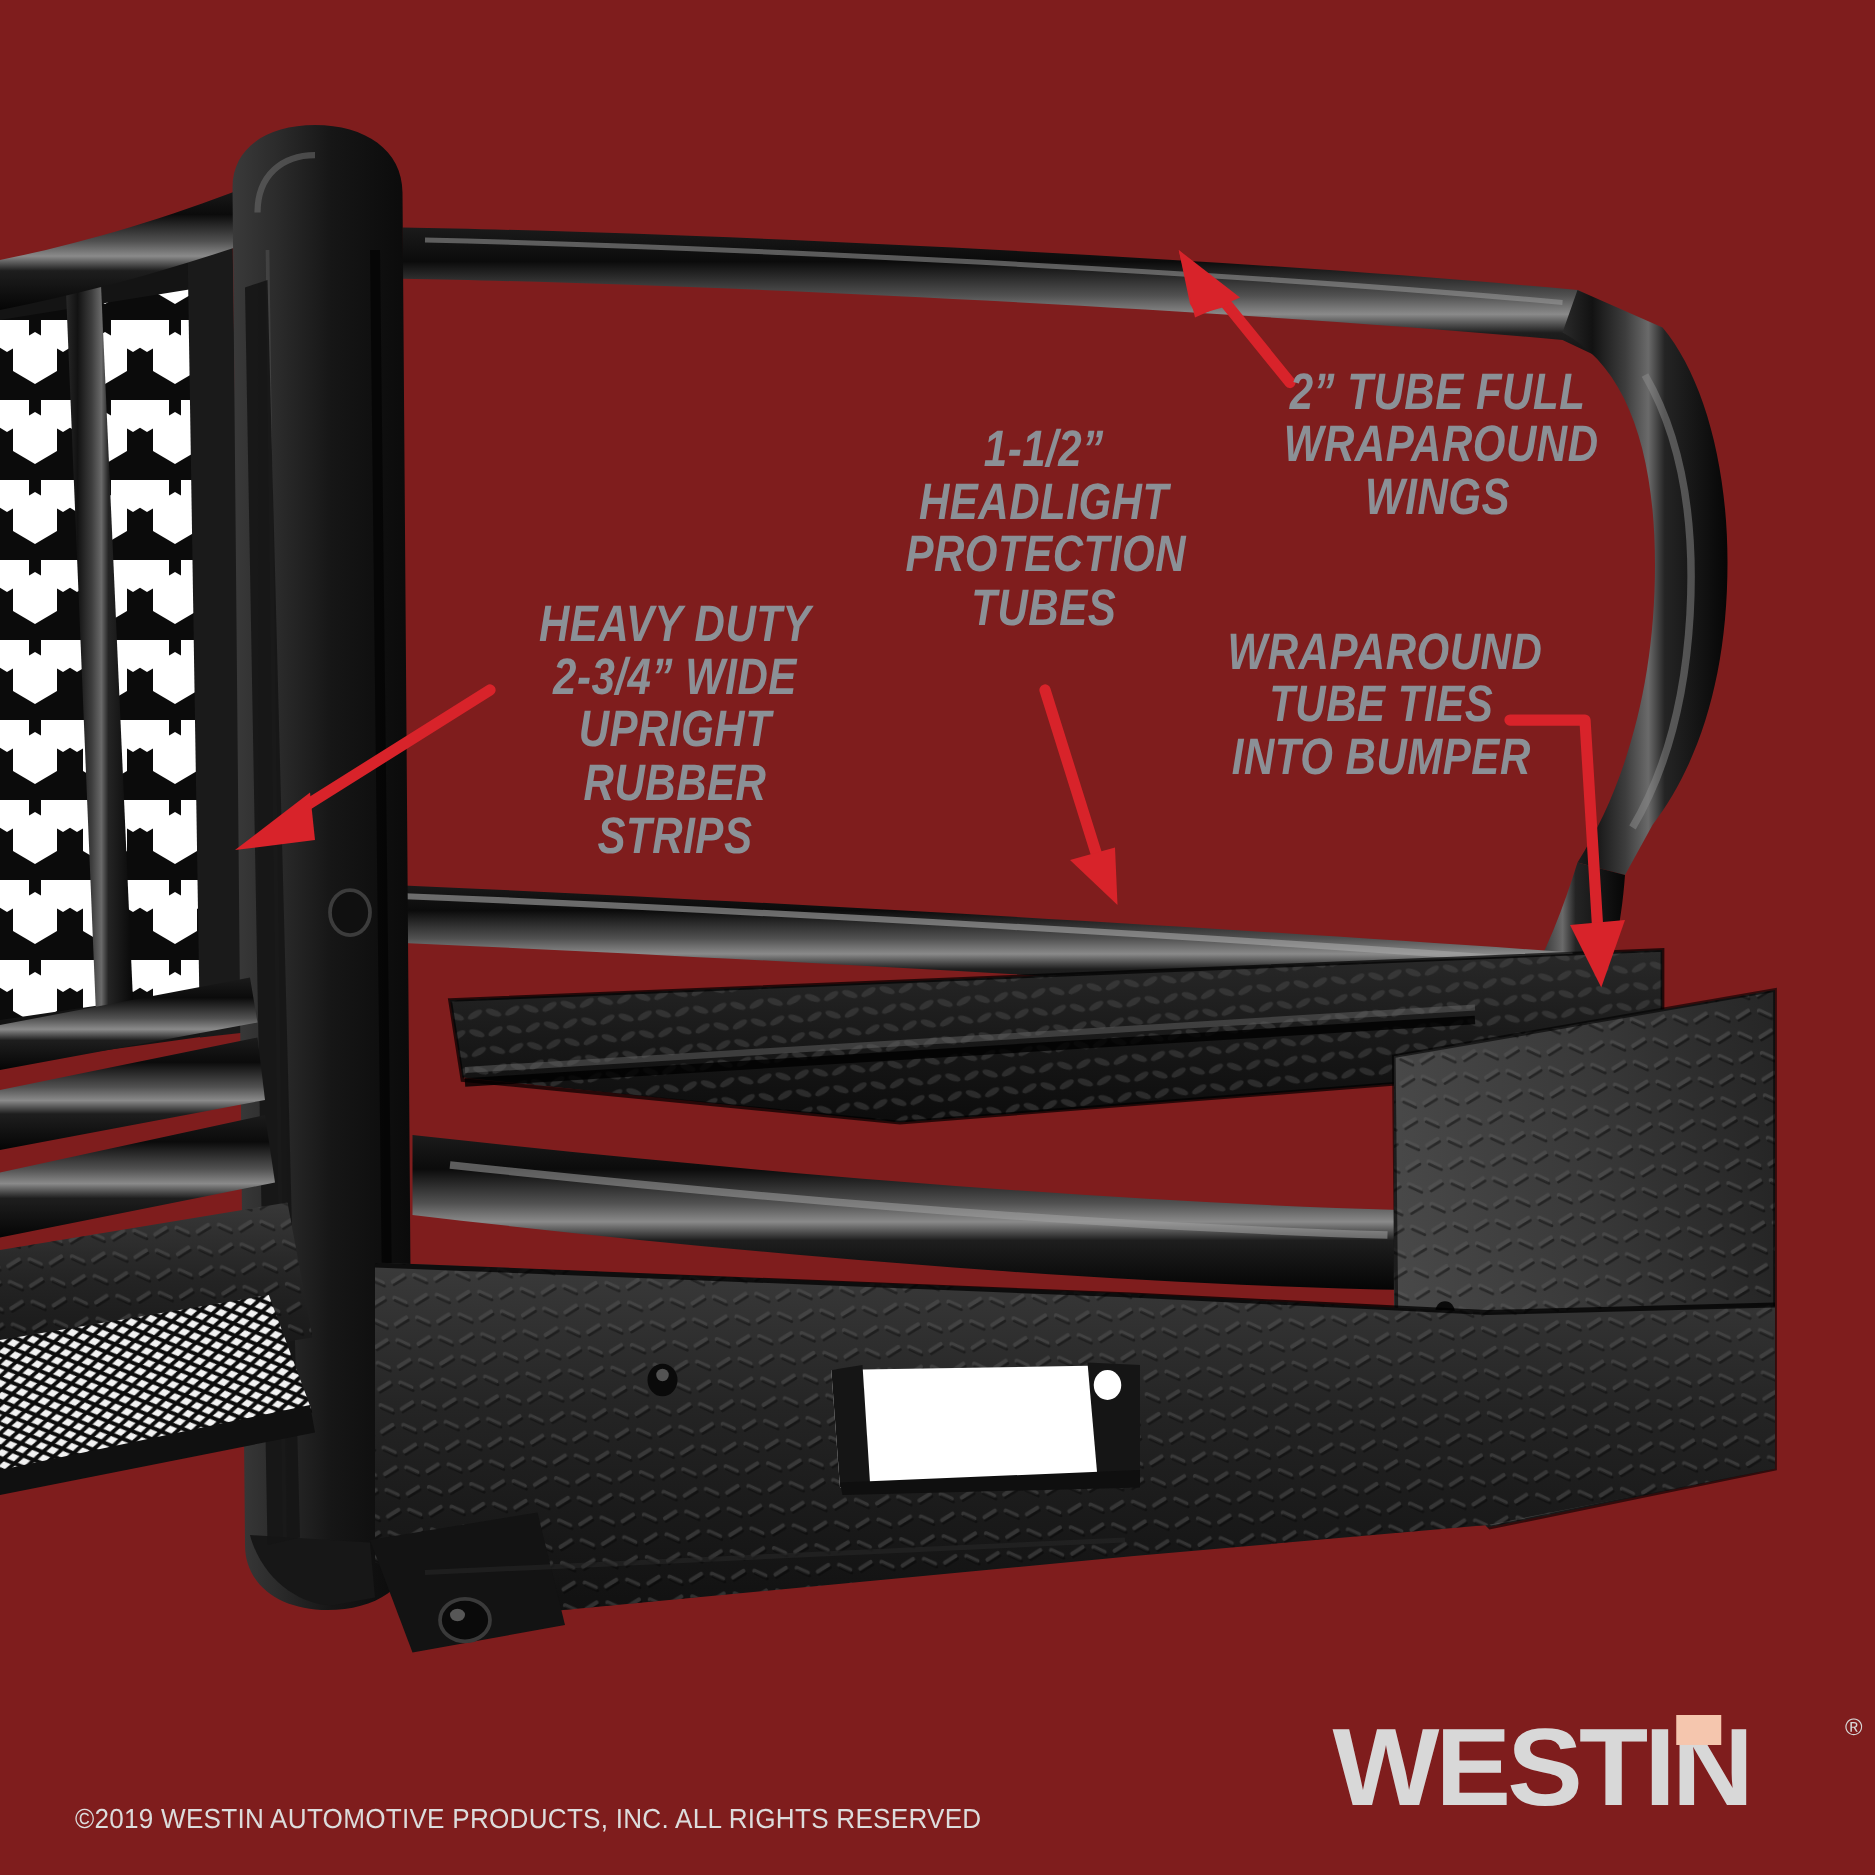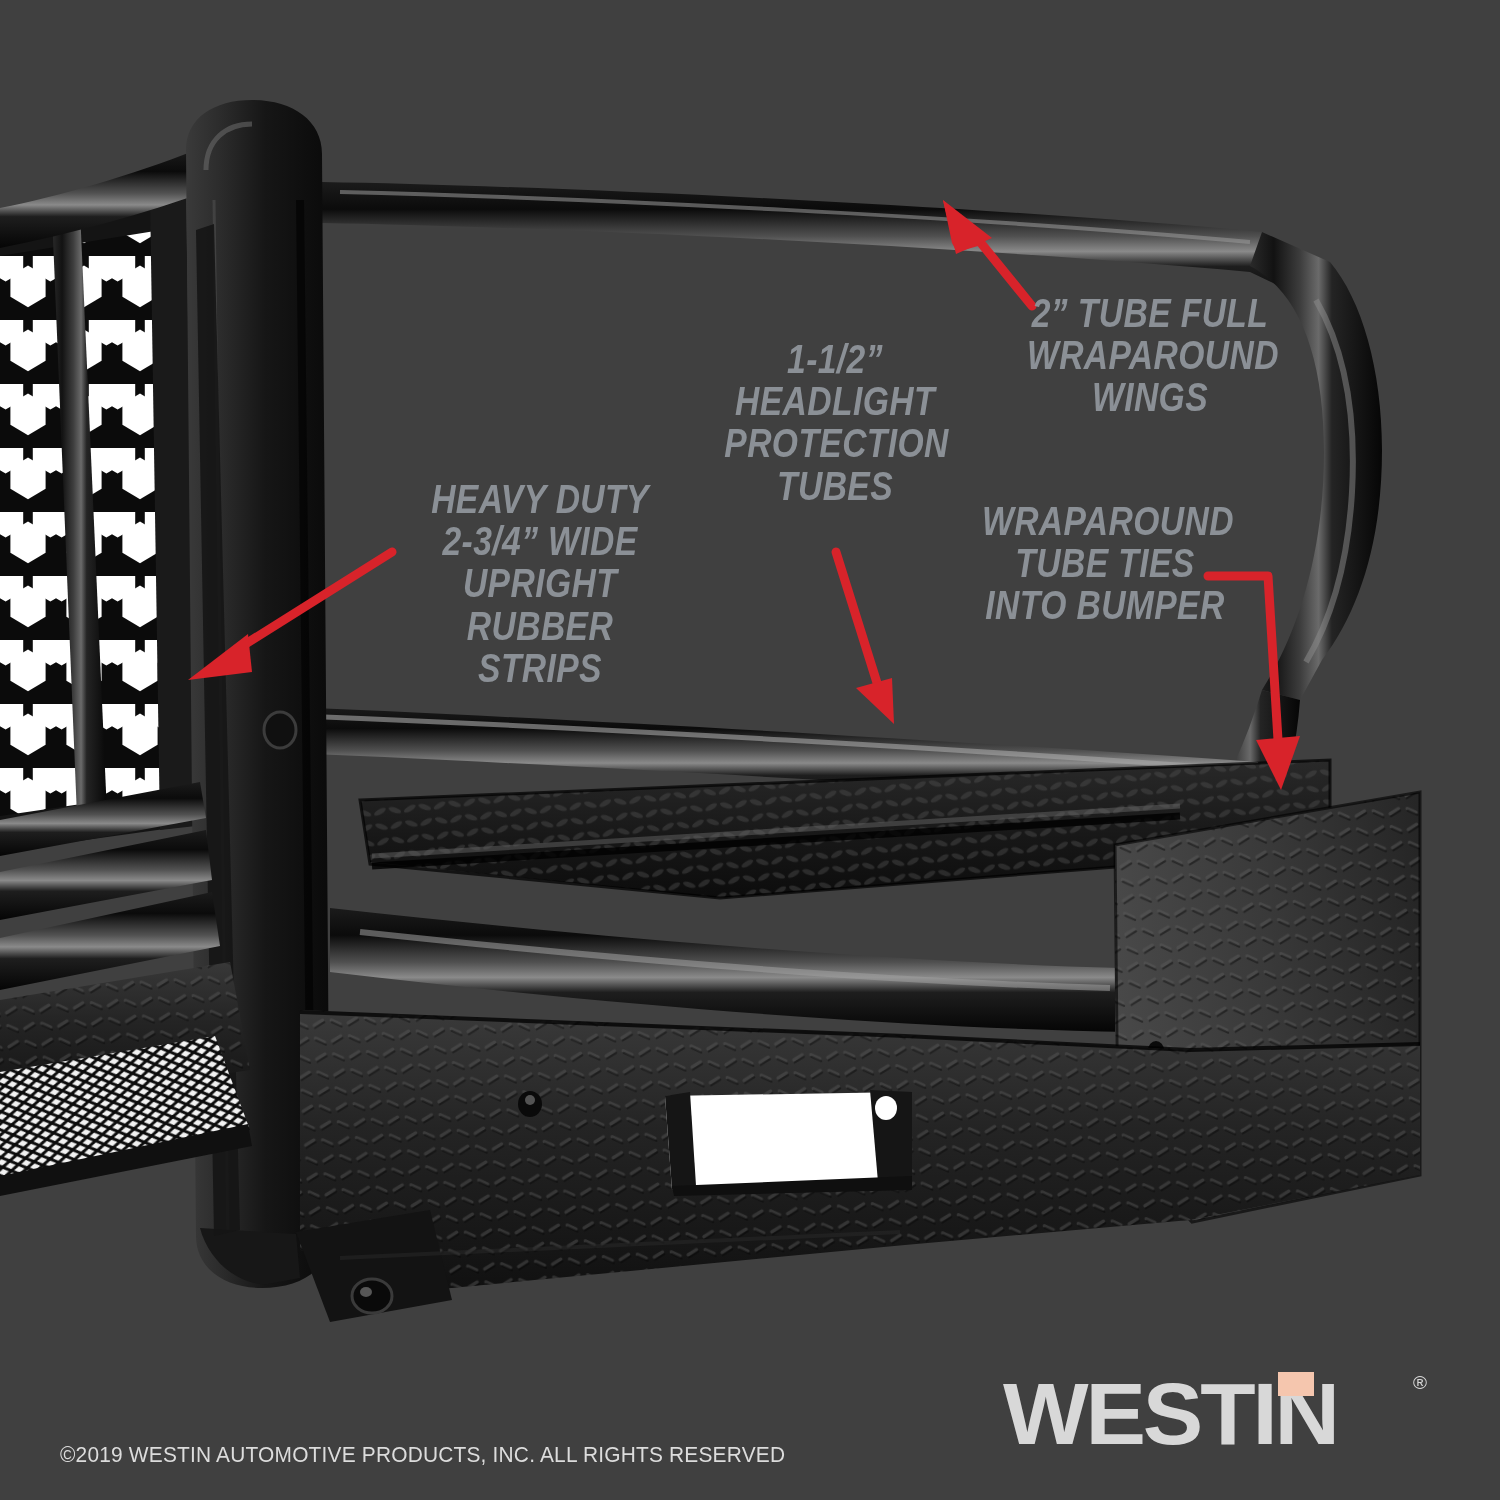--- a/index.html
+++ b/index.html
@@ -1,17 +1,17 @@
 <!DOCTYPE html>
 <html><head>
 <meta charset="utf-8">
 <style>
   html,body{margin:0;padding:0;background:#fff;}
   body{width:1500px;height:1500px;overflow:hidden;font-family:"Liberation Sans",sans-serif;}
-  #stage{position:relative;width:1500px;height:1500px;background:#404040;overflow:hidden;}
+  #stage{position:relative;width:1500px;height:1500px;background:#7f1d1d;overflow:hidden;}
 
   
   #product{position:absolute;inset:0;}
   #product svg{position:absolute;top:0;left:0;}
 
   
   .callout{
     position:absolute;
     color:#8b9096;
     font-family:"Liberation Sans",sans-serif;
@@ -28,21 +28,21 @@
   #callout-wraparound-wings{left:1000px;top:292px;width:300px;transform-origin:center top;}
   #callout-headlight-tubes{left:700px;top:338px;width:270px;transform-origin:center top;}
   #callout-rubber-strips{left:370px;top:478px;width:340px;transform-origin:center top;}
   #callout-tube-ties{left:955px;top:500px;width:300px;transform-origin:center top;}
 
   
   #arrows{position:absolute;inset:0;pointer-events:none;}
 
   
   #logo{
-    position:absolute;left:1003px;top:1368px;width:420px;height:92px;
+    position:absolute;left:1066px;top:1368px;width:420px;height:92px;
   }
   #logo-text{
     font-family:"Liberation Sans",sans-serif;
     font-weight:bold;
     font-size:88px;
     letter-spacing:-3px;
     color:#d8d8d8;
     line-height:92px;
     transform:scaleX(1.03);
     transform-origin:left center;

